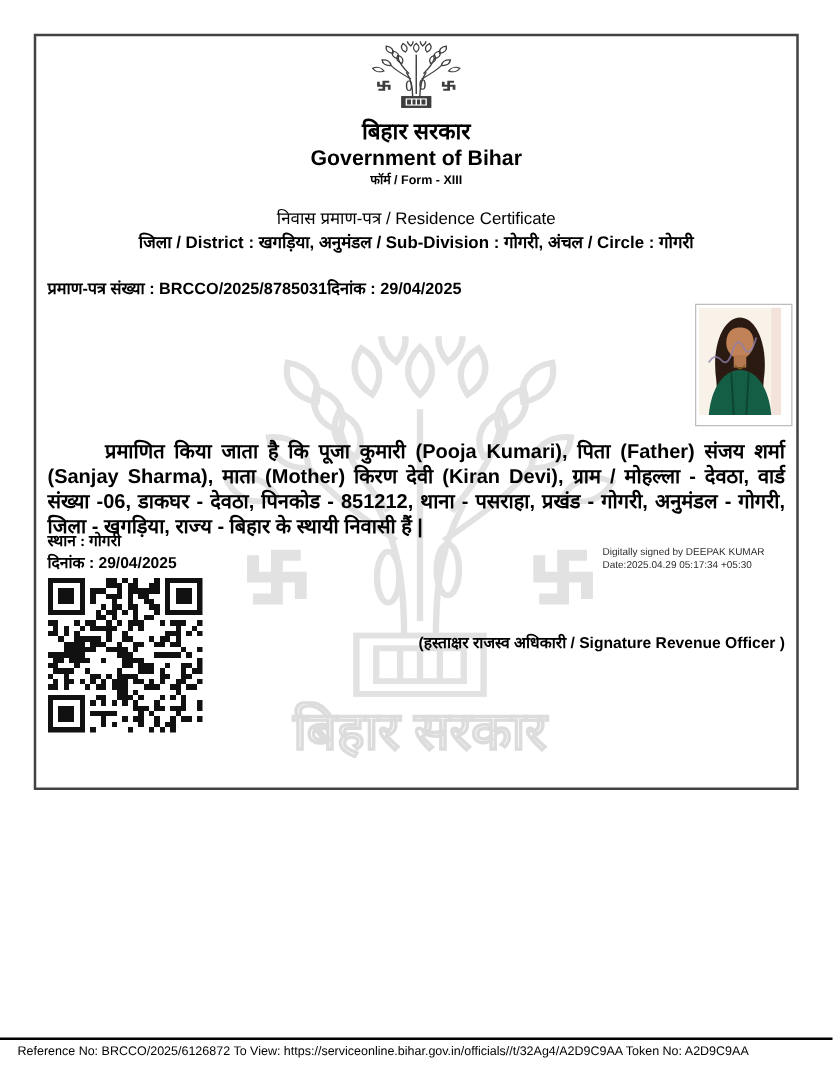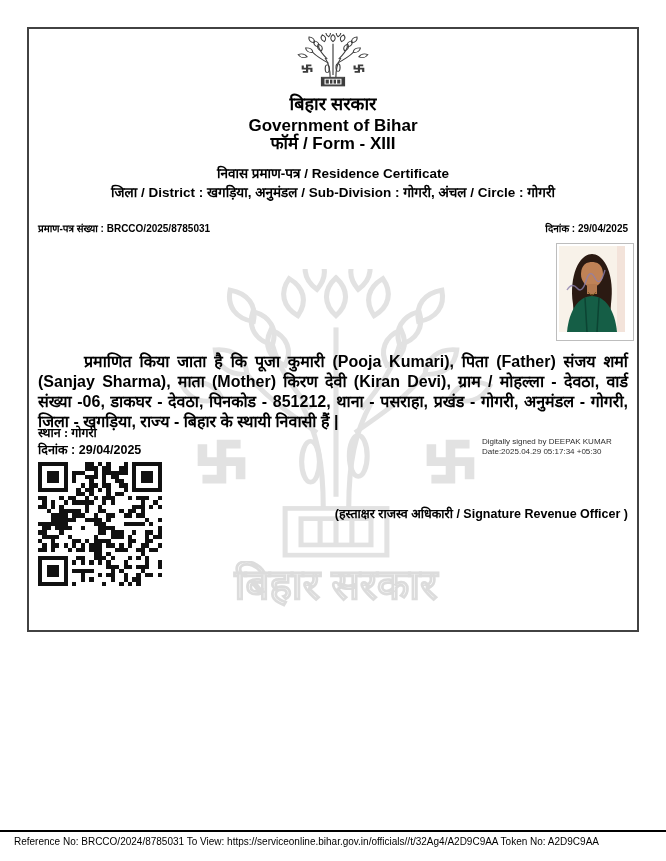--- a/index.html
+++ b/index.html
@@ -13,26 +13,26 @@
   }
   .layer{position:absolute;z-index:1;}
   
   .watermark{position:absolute;left:148px;top:240px;width:318px;z-index:0;color:#e2e2e2;text-align:center;}
   .watermark svg{display:block;margin:0 auto;}
   
   .header{position:absolute;top:4px;left:0;right:0;text-align:center;z-index:1;}
   .logo-small{color:#3d3d3d;--plaque-fill:currentColor;--plaque-inner:#ffffff;}
   .org-hi{font-size:18px;font-weight:700;line-height:22px;margin-top:2px;}
   .org-en{font-size:17px;font-weight:700;line-height:21px;}
-  .form-no{font-size:17px;font-weight:700;line-height:16px;}
-  .cert-title{font-size:13.5px;font-weight:700;line-height:17px;margin-top:13px;}
+  .form-no{font-size:10px;font-weight:700;line-height:16px;}
+  .cert-title{font-size:13.5px;font-weight:400;line-height:17px;margin-top:13px;}
   .district-line{font-size:13.5px;font-weight:700;line-height:18px;margin-top:2px;}
   
-  .cert-row{position:absolute;left:9px;right:9px;top:192px;display:flex;justify-content:space-between;
-    font-size:10px;font-weight:700;}
+  .cert-row{position:absolute;left:9px;right:9px;top:192px;display:flex;justify-content:flex-start;
+    font-size:13px;font-weight:700;}
   
   .photo{position:absolute;left:527px;top:214px;width:72px;height:92px;background:#fff;
     border:1px solid #bdbdbd;padding:2px;}
   .photo svg{display:block;}
   
   .paragraph{position:absolute;left:9px;right:9px;top:323px;font-size:16px;font-weight:700;
     line-height:20px;text-align:justify;text-indent:46px;}
   
   .place-line{position:absolute;left:9px;top:395px;font-size:12.5px;font-weight:700;font-family:Liberation Serif, serif;}
   .date-line{position:absolute;left:9px;top:412px;font-size:12.5px;font-weight:700;}
@@ -461,13 +461,13 @@
   </div>
 
   <div class="officer-line layer">(हस्ताक्षर राजस्व अधिकारी / Signature Revenue Officer )</div>
 
   <div class="notes layer">
   </div>
 
 </div>
 
 <div class="footer-rule"></div>
-<div class="footer-text">Reference No: BRCCO/2024/8785031 To View: https://serviceonline.bihar.gov.in/officials//t/32Ag4/A2D9C9AA Token No: A2D9C9AA</div>
+<div class="footer-text">Reference No: BRCCO/2025/6126872 To View: https://serviceonline.bihar.gov.in/officials//t/32Ag4/A2D9C9AA Token No: A2D9C9AA</div>
 
 </body></html>

